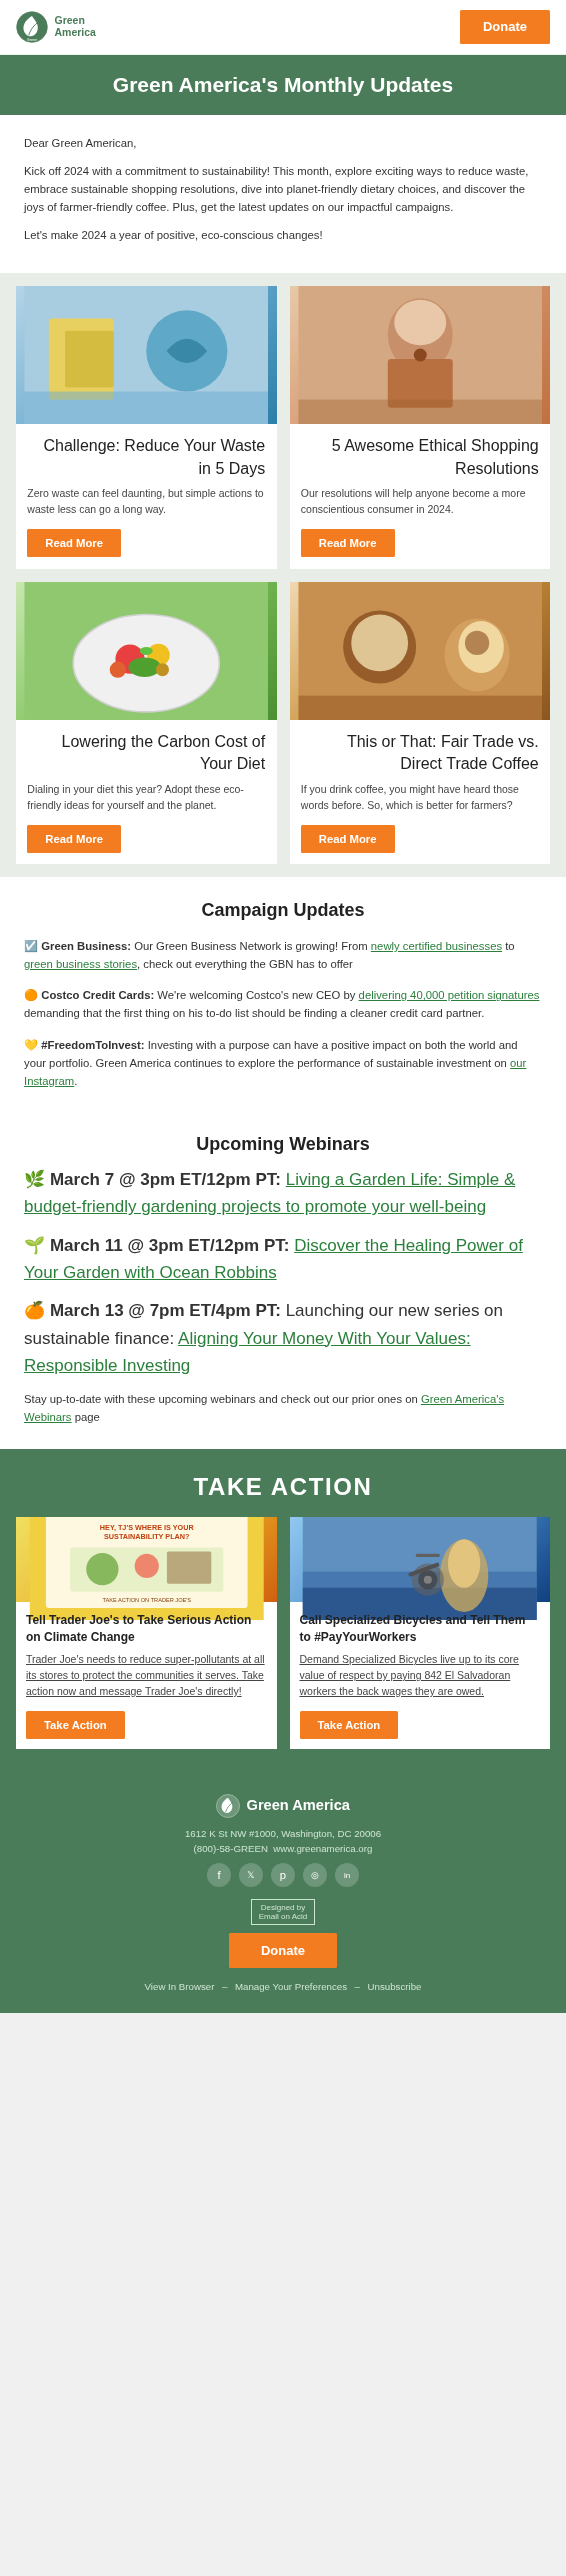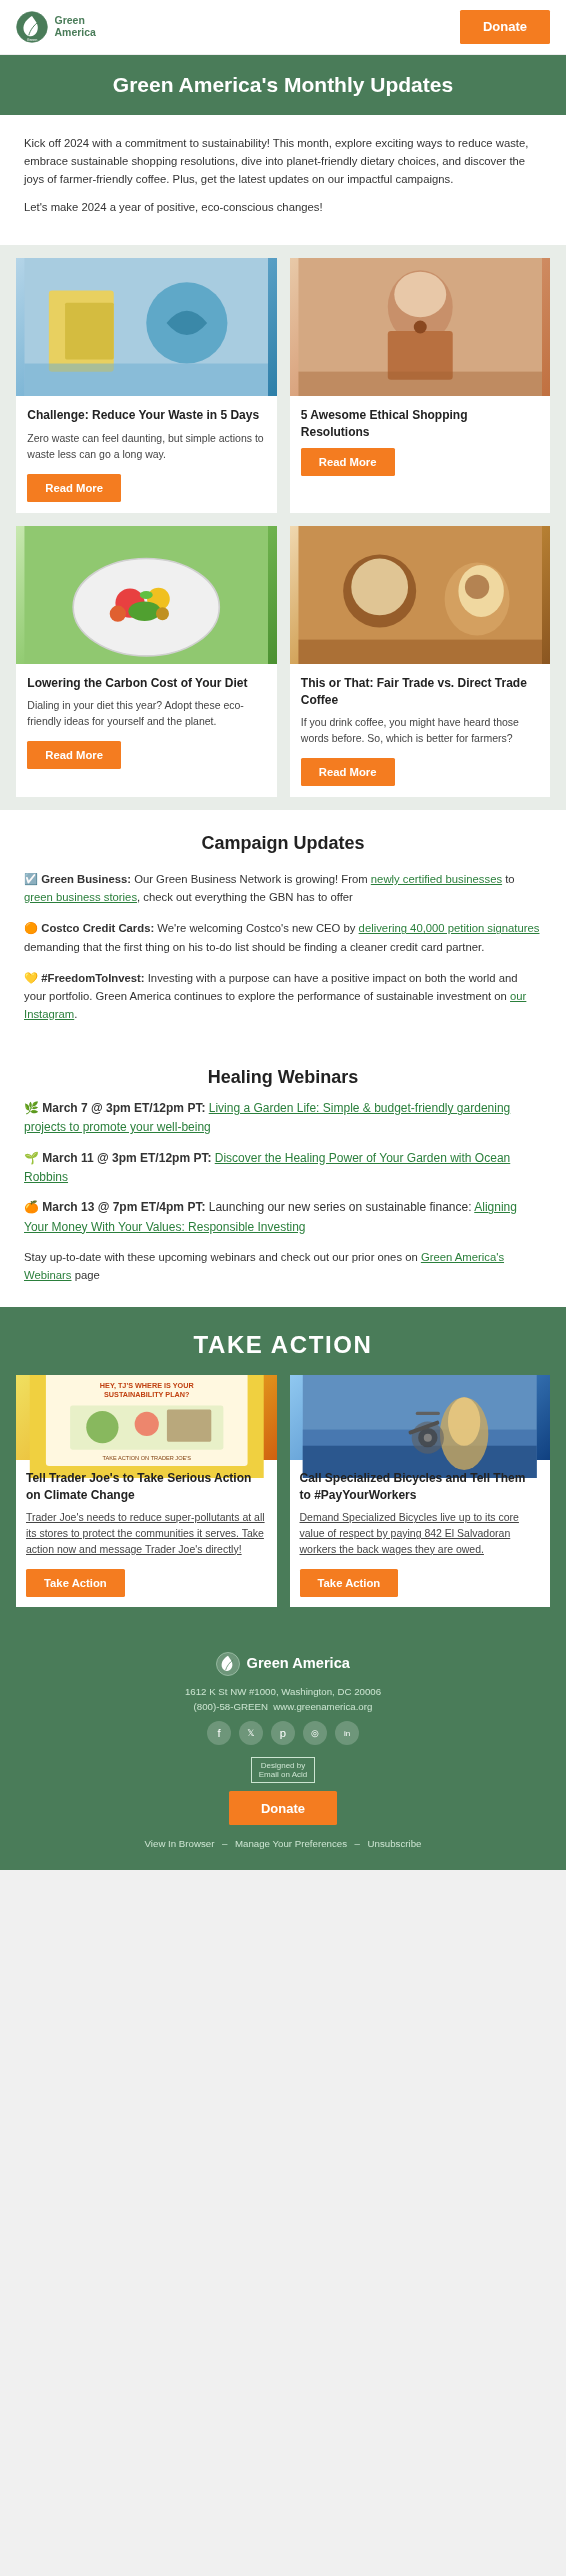--- a/index.html
+++ b/index.html
@@ -83,25 +83,26 @@
       display: flex;
       align-items: center;
       justify-content: center;
       font-size: 9.7px;
       color: #fff;
     }
     .article-body {
       padding: 11.3px;
     }
     .article-body h3 {
-      font-size: 12px;
-      font-weight: bold;
+      font-size: 16px;
+      font-weight: normal;
       color: #222;
       margin-bottom: 6.5px;
       line-height: 1.4;
+      text-align: right;
     }
     .article-body p {
       font-size: 10.5px;
       color: #444;
       line-height: 1.5;
       margin-bottom: 11.3px;
     }
     .read-more-btn {
       background: #f47c20;
       color: #fff;
@@ -154,21 +155,21 @@
       margin-bottom: 11.3px;
     }
     .webinars-section .intro-text {
       font-size: 11.3px;
       color: #333;
       margin-bottom: 13px;
       line-height: 1.6;
     }
     .webinar-item {
       margin-bottom: 11.3px;
-      font-size: 12px;
+      font-size: 17px;
       color: #333;
       line-height: 1.6;
     }
     .webinar-item a, .webinar-item .link-text {
       color: #2a7f3b;
       text-decoration: underline;
       cursor: pointer;
     }
     .webinars-footer {
       font-size: 11.3px;
@@ -349,20 +350,21 @@
       </div>
     </div>
     <button class="donate-btn-header">Donate</button>
   </div>
 
   <div class="hero-banner">
     <h1>Green America's Monthly Updates</h1>
   </div>
 
   <div class="intro-section">
+    <p>Dear Green American,</p>
     <p>Kick off 2024 with a commitment to sustainability! This month, explore exciting ways to reduce waste, embrace sustainable shopping resolutions, dive into planet-friendly dietary choices, and discover the joys of farmer-friendly coffee. Plus, get the latest updates on our impactful campaigns.</p>
     <p>Let's make 2024 a year of positive, eco-conscious changes!</p>
   </div>
 
   <div class="articles-section">
     <div class="articles-grid">
 
       <div class="article-card">
         <div class="article-img-placeholder img-waste">
           <svg width="100%" height="100%" viewBox="0 0 300 170" xmlns="http://www.w3.org/2000/svg">
@@ -387,20 +389,21 @@
             <rect width="300" height="170" fill="#d4a882"></rect>
             <ellipse cx="150" cy="60" rx="40" ry="45" fill="#c8906a"></ellipse>
             <ellipse cx="150" cy="45" rx="32" ry="28" fill="#e8c8a8"></ellipse>
             <rect x="110" y="90" width="80" height="60" rx="4" fill="#b87040"></rect>
             <circle cx="150" cy="85" r="8" fill="#8a4820"></circle>
             <rect x="0" y="140" width="300" height="30" fill="#a06030" opacity="0.4"></rect>
           </svg>
         </div>
         <div class="article-body">
           <h3>5 Awesome Ethical Shopping Resolutions</h3>
+          <p>Our resolutions will help anyone become a more conscientious consumer in 2024.</p>
           <button class="read-more-btn">Read More</button>
         </div>
       </div>
 
       <div class="article-card">
         <div class="article-img-placeholder img-diet">
           <svg width="100%" height="138" viewBox="0 0 300 170" xmlns="http://www.w3.org/2000/svg">
             <rect width="300" height="170" fill="#90c870"></rect>
             <ellipse cx="150" cy="100" rx="90" ry="60" fill="#f0f0f0" stroke="#d0d0d0" stroke-width="2"></ellipse>
             <circle cx="130" cy="95" r="18" fill="#e84040"></circle>
@@ -456,21 +459,21 @@
     </div>
 
     <div class="campaign-item">
       <span>💛</span>
       <strong> #FreedomToInvest:</strong>
       Investing with a purpose can have a positive impact on both the world and your portfolio. Green America continues to explore the performance of sustainable investment on <a class="link-text">our Instagram</a>.
     </div>
   </div>
 
   <div class="webinars-section">
-    <h2>Healing Webinars</h2>
+    <h2>Upcoming Webinars</h2>
 
     <div class="webinar-item">
       <span>🌿</span>
       <strong> March 7 @ 3pm ET/12pm PT:</strong>
       <a class="link-text"> Living a Garden Life: Simple &amp; budget-friendly gardening projects to promote your well-being</a>
     </div>
 
     <div class="webinar-item">
       <span>🌱</span>
       <strong> March 11 @ 3pm ET/12pm PT:</strong>

